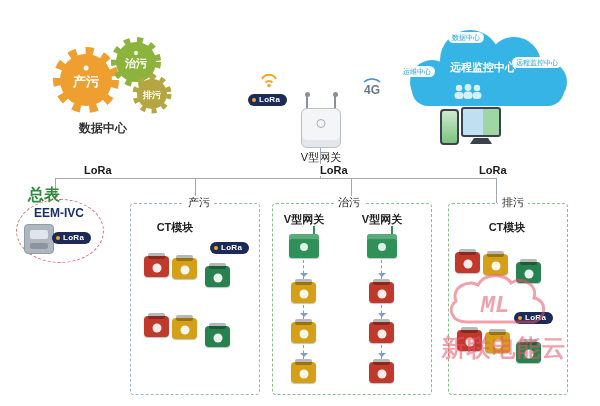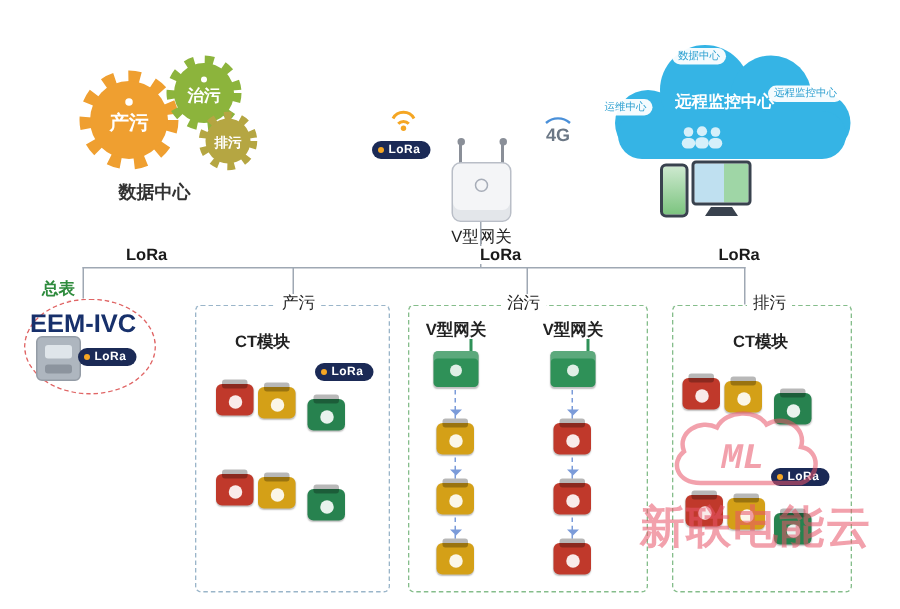--- a/index.html
+++ b/index.html
@@ -33,21 +33,21 @@
   .darrow::after{content:"";position:absolute;bottom:-2px;left:-4px;border:4px solid transparent;border-top-color:#7b9bd9;}
   .chip{position:absolute;background:rgba(255,255,255,.95);color:#2b9fd0;font-size:7px;line-height:1;padding:2px 4px;border-radius:6px;white-space:nowrap;}
   .ellipse{position:absolute;border:1.5px dashed #e06666;border-radius:50%;}
   .meter-box{position:absolute;width:28px;height:28px;background:#aeb6bf;border:1px solid #949ca6;border-radius:4px;}
   .meter-box::before{content:"";position:absolute;left:5px;top:5px;right:5px;height:9px;background:#dfe5ea;border-radius:2px;}
   .meter-box::after{content:"";position:absolute;left:5px;bottom:4px;right:5px;height:6px;background:#8c949e;border-radius:2px;}
   .phone{position:absolute;width:15px;height:32px;border:2px solid #39424e;border-radius:4px;background:linear-gradient(#cde9cf,#7cc47f);}
   .monitor{position:absolute;width:36px;height:26px;border:2px solid #39424e;border-radius:3px;background:linear-gradient(90deg,#bfe0f0 55%,#9fd6a6 55%);}
   .monitor::after{content:"";position:absolute;left:50%;bottom:-9px;transform:translateX(-50%);border:4px solid transparent;border-bottom:6px solid #39424e;width:14px;height:0;border-top:none;}
   .watermark{position:absolute;color:#e8556a;opacity:.55;text-align:center;pointer-events:none;z-index:6;font-family:Liberation Mono, monospace;}
-  .wm-brand{font-size:30px;font-weight:bold;letter-spacing:1px;line-height:1.1;}
+  .wm-brand{font-size:24px;font-weight:bold;letter-spacing:1px;line-height:1.1;}
   .overlay-text{position:absolute;color:#fff;font-weight:bold;font-size:11px;text-align:center;}
 </style>
 </head>
 <body>
 
 <div class="canvas">
 
   <svg class="abs" style="left:40px;top:28px" width="145" height="100">
     <g transform="translate(46,52)">
       <circle r="29" fill="none" stroke="#ef9f30" stroke-width="8" stroke-dasharray="8 9"></circle>
@@ -118,23 +118,23 @@
   <div class="line vline" style="left:320px;top:148px;height:30px"></div>
   <div class="line hline" style="left:55px;top:178px;width:442px"></div>
   <div class="line vline" style="left:55px;top:178px;height:21px"></div>
   <div class="line vline" style="left:195px;top:178px;height:25px"></div>
   <div class="line vline" style="left:351px;top:178px;height:25px"></div>
   <div class="line vline" style="left:496px;top:178px;height:25px"></div>
   <div class="bus-label" style="left:82px;top:164px">LoRa</div>
   <div class="bus-label" style="left:318px;top:164px">LoRa</div>
   <div class="bus-label" style="left:477px;top:164px">LoRa</div>
 
-  <div class="abs" style="left:28px;top:185px;font-weight:bold;font-size:11px;color:#2e8b3d;">总表</div>
+  <div class="abs" style="left:28px;top:185px;font-weight:bold;font-size:16px;color:#2e8b3d;">总表</div>
   <div class="ellipse" style="left:16px;top:199px;width:86px;height:62px"></div>
-  <div class="abs" style="left:20px;top:206px;width:78px;text-align:left;font-weight:bold;font-size:17px;color:#17306b;">EEM-IVC</div>
+  <div class="abs" style="left:20px;top:206px;width:78px;text-align:center;font-weight:bold;font-size:12px;color:#17306b;">EEM-IVC</div>
   <div class="meter-box" style="left:24px;top:224px"></div>
   <div class="pill" style="left:52px;top:232px">LoRa</div>
 
   <div class="dashed-box gray" style="left:130px;top:203px;width:128px;height:190px"></div>
   <div class="box-title" style="left:184px;top:196px">产污</div>
   <div class="sec-label" style="left:150px;top:220px;width:50px">CT模块</div>
   <div class="pill" style="left:210px;top:242px">LoRa</div>
   <div class="ct red" style="left:144px;top:256px"></div>
   <div class="ct yellow" style="left:172px;top:258px"></div>
   <div class="ct green" style="left:205px;top:266px"></div>

